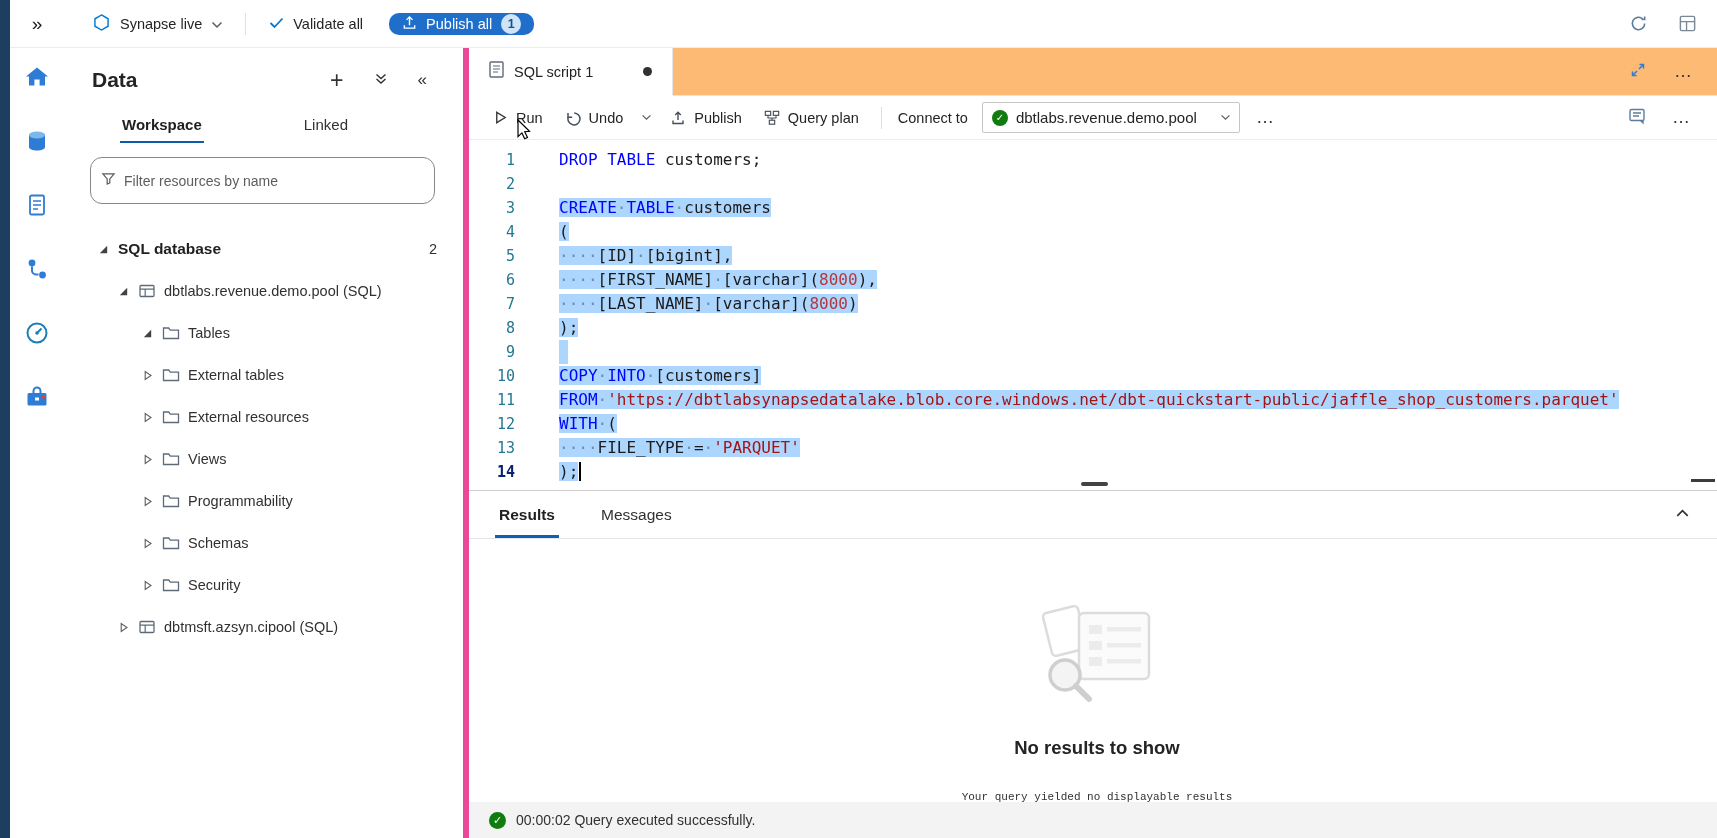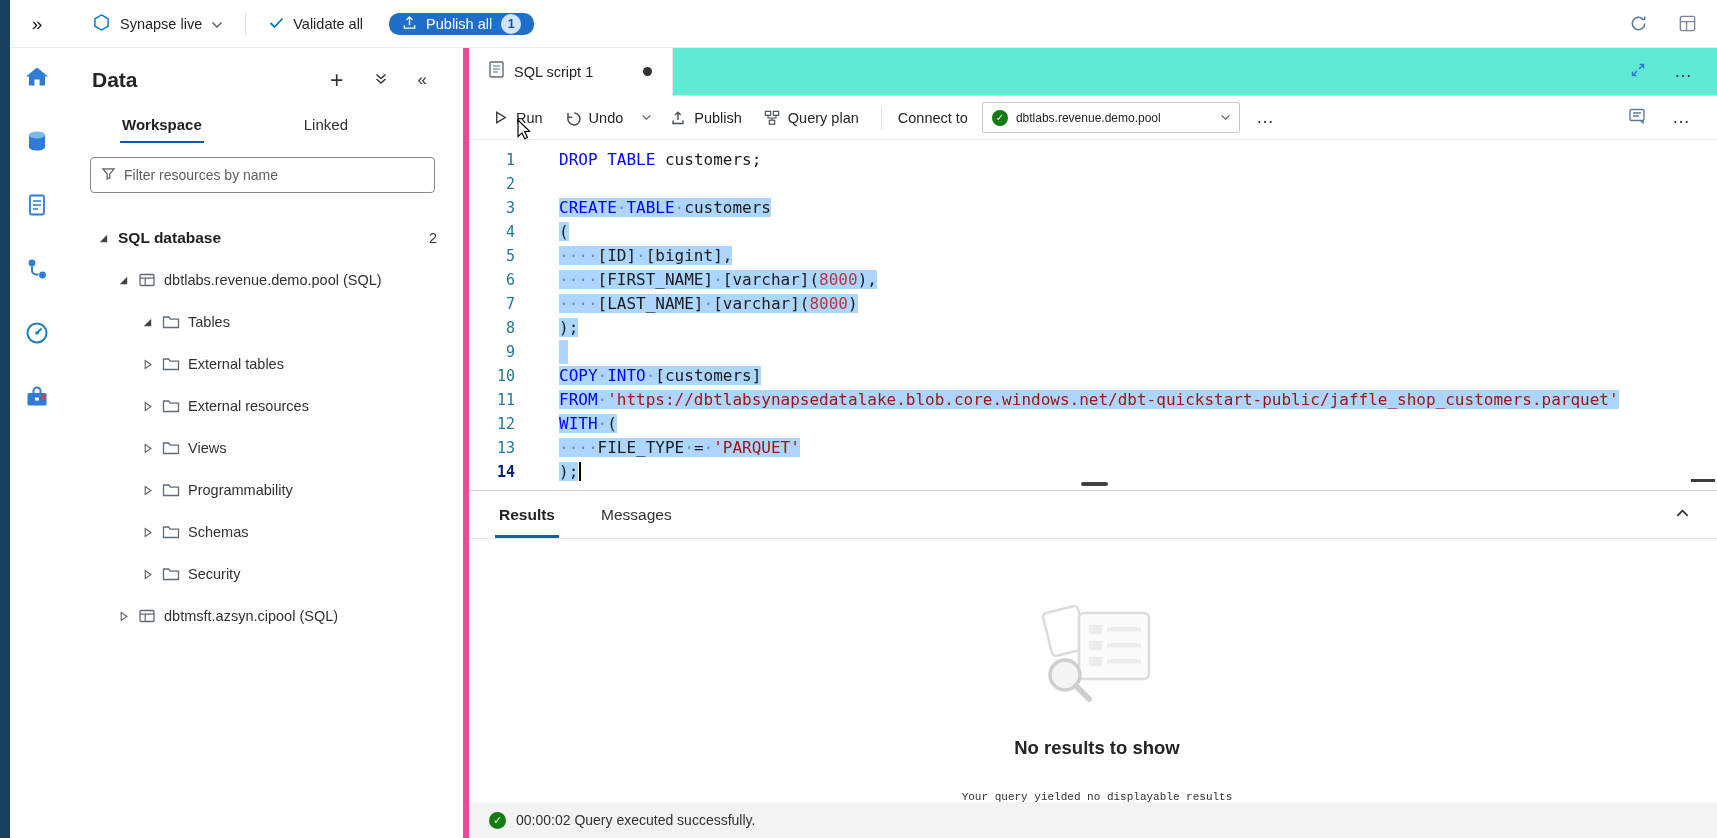--- a/index.html
+++ b/index.html
@@ -35,53 +35,53 @@
   .data-panel { width:405px; flex:none; background:#fff; border-right:6px solid #ec4899; display:flex; flex-direction:column; }
   .panel-header { display:flex; align-items:center; padding:20px 36px 6px 28px; }
   .panel-title { font-size:21px; font-weight:bold; color:#252423; }
   .panel-header-actions { margin-left:auto; display:flex; align-items:center; gap:30px; }
   .plus-btn { font-size:23px; color:#323130; line-height:1; }
   .guillemet { font-size:17px; color:#323130; }
   .panel-tabs { display:flex; gap:98px; padding-left:56px; margin-top:10px; }
   .panel-tab { font-size:15px; color:#323130; padding:8px 2px 10px; position:relative; cursor:pointer; }
   .panel-tab.active { font-weight:bold; color:#201f1e; }
   .panel-tab.active::after { content:""; position:absolute; left:0; right:0; bottom:0; height:2.5px; background:#0b5cab; }
-  .filter-box { margin:14px 28px 8px 26px; height:36px; border:1px solid #8a8886; border-radius:4px;
+  .filter-box { margin:14px 28px 8px 26px; height:47px; border:1px solid #8a8886; border-radius:12px;
                 display:flex; align-items:center; padding:0 10px; gap:8px; }
   .filter-box input { border:none; outline:none; flex:1; font-size:14px; font-family:inherit; color:#323130; }
   .filter-box input::placeholder { color:#605e5c; }
   .tree { padding-top:16px; }
   .tree-row { height:42px; display:flex; align-items:center; cursor:pointer; }
   .twisty { width:14px; display:flex; align-items:center; justify-content:center; flex:none; margin-right:8px; }
   .node-icon { display:flex; align-items:center; margin-right:8px; flex:none; }
   .node-label { font-size:14.5px; color:#323130; white-space:nowrap; }
   .tree-row.root .node-label { font-size:15.5px; font-weight:bold; color:#201f1e; }
   .node-count { margin-left:auto; margin-right:26px; font-size:14.5px; color:#323130; }
 
   
   .editor-col { flex:1; min-width:0; display:flex; flex-direction:column; background:#fff; }
 
-  .tab-strip { height:48px; flex:none; display:flex; align-items:stretch; border-bottom:1px solid #e5e5e5; background:#5eead4; }
+  .tab-strip { height:48px; flex:none; display:flex; align-items:stretch; border-bottom:1px solid #e5e5e5; background:#fdba74; }
   .editor-tab { display:flex; align-items:center; gap:10px; padding:0 20px; border-right:1px solid #e5e5e5;
                 margin-bottom:-1px; border-bottom:1px solid #fff; background:#fff; cursor:pointer; }
   .editor-tab-title { font-size:14.5px; color:#252423; }
   .dirty-dot { width:9px; height:9px; border-radius:50%; background:#323130; margin-left:40px; }
   .tab-actions { margin-left:auto; display:flex; align-items:center; gap:28px; padding-right:24px; }
   .ellipsis { font-size:18px; color:#323130; letter-spacing:1px; line-height:0.4; }
 
   .toolbar { height:44px; flex:none; display:flex; align-items:center; padding:0 16px 0 14px; gap:2px;
              border-bottom:1px solid #ececec; position:relative; }
   .tb-btn { display:flex; align-items:center; gap:8px; height:32px; padding:0 10px; font-size:14.5px;
             color:#252423; background:none; border:none; font-family:inherit; cursor:pointer; border-radius:2px; }
   .tb-split { padding:0 6px; }
   .tb-sep { width:1px; height:22px; background:#e1dfdd; margin:0 10px; }
   .connect-label { font-size:14.5px; color:#252423; margin:0 12px 0 4px; }
   .connect-select { display:flex; align-items:center; gap:8px; height:31px; min-width:258px; padding:0 0 0 9px;
                     border:1px solid #c8c6c4; border-radius:2px; background:#fff; cursor:pointer; }
-  .connect-select .pool-name { font-size:12px; color:#252423; flex:1; white-space:nowrap; }
+  .connect-select .pool-name { font-size:15px; color:#252423; flex:1; white-space:nowrap; }
   .connect-chev { padding:0 8px; display:flex; align-items:center; height:100%; }
   .green-check { width:16px; height:16px; border-radius:50%; background:#107c10; color:#fff; font-size:10px;
                  display:flex; align-items:center; justify-content:center; flex:none; }
   .toolbar-right { margin-left:auto; display:flex; align-items:center; gap:26px; padding-right:10px; }
 
   
   .code-area { height:350px; flex:none; position:relative; overflow:hidden; padding-top:8px;
                font-family:"DejaVu Sans Mono", monospace; font-size:16px; line-height:24px; }
   .code-line { display:flex; height:24px; white-space:pre; }
   .ln { width:46px; flex:none; text-align:right; color:#237893; font-size:15px; }

